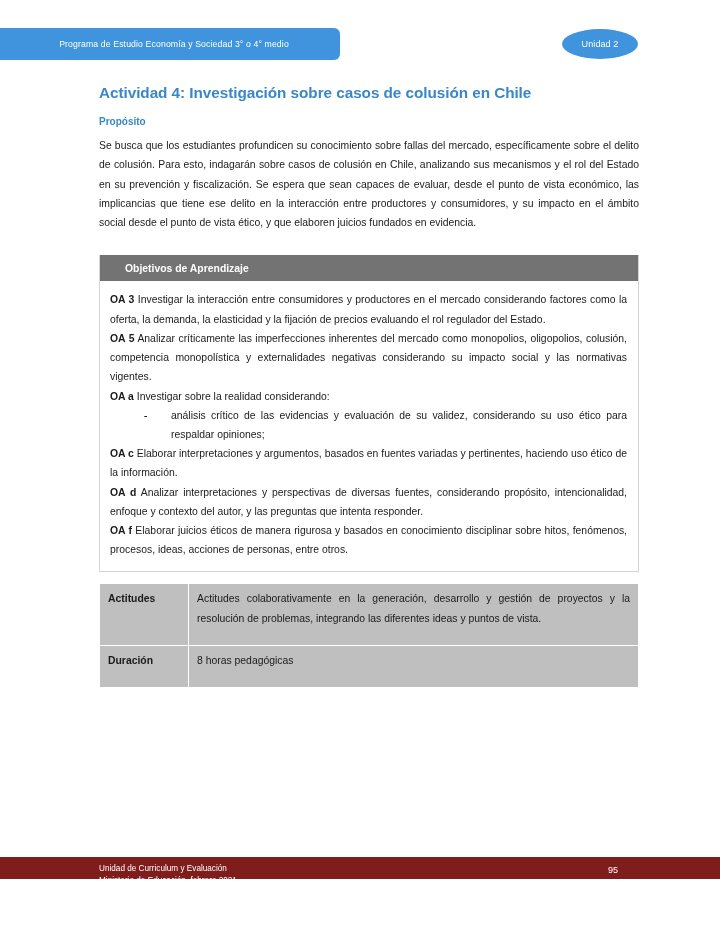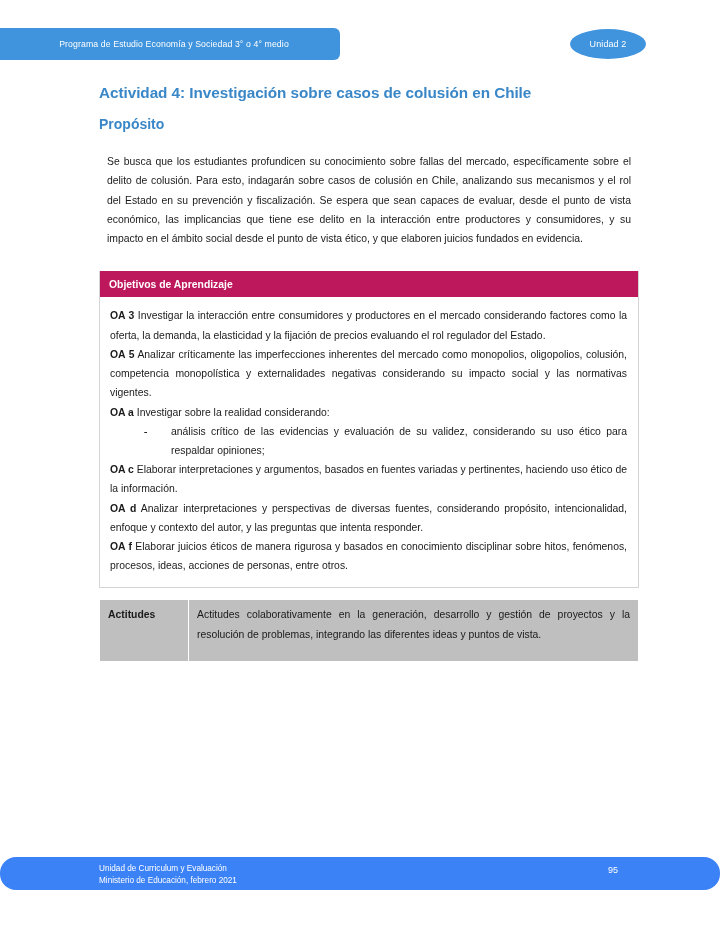--- a/index.html
+++ b/index.html
@@ -35,21 +35,21 @@
     padding-left: 18px;
   }
   .header-banner-text {
     color: #ffffff;
     font-size: 8.7px;
     letter-spacing: 0.12px;
     white-space: nowrap;
   }
   .unit-badge {
     position: absolute;
-    right: 74px;
+    right: 82px;
     top: 29px;
     width: 76px;
     height: 30px;
     background: #3f94dd;
     border-radius: 50%;
     display: flex;
     align-items: center;
     justify-content: center;
   }
   .unit-badge-text {
@@ -67,45 +67,45 @@
   }
   .activity-title {
     color: #3a87c8;
     font-size: 15.3px;
     font-weight: bold;
     margin: 0 0 14px 0;
     letter-spacing: -0.05px;
   }
   .purpose-label {
     color: #3a87c8;
-    font-size: 14px;
-    font-weight: bold;
-    margin: 0 0 20px 0;
+    font-size: 10px;
+    font-weight: bold;
+    margin: 0 0 9px 0;
   }
   .purpose-text {
     color: #1a1a1a;
     font-size: 10.4px;
     line-height: 19.3px;
     text-align: justify;
-    margin: 8px;
+    margin: 0;
   }
 
   
   .oa-box {
     margin-top: 23px;
     border: 1px solid #d4d4d4;
     border-top: none;
     box-sizing: border-box;
   }
   .oa-header {
-    background: #be185d;
+    background: #737373;
     height: 26px;
     display: flex;
     align-items: center;
-    padding-left: 9px;
+    padding-left: 25px;
     box-sizing: border-box;
   }
   .oa-header-text {
     color: #ffffff;
     font-size: 10.4px;
     font-weight: bold;
   }
   .oa-body {
     padding: 9px 11px 12px 10px;
     box-sizing: border-box;
@@ -170,23 +170,22 @@
   .info-value.plain {
     text-align: left;
   }
 
   
   .footer {
     position: absolute;
     left: 0;
     top: 857px;
     width: 720px;
-    height: 33px;
-    background: #3b82f6;
-    border-radius: 16px;
+    height: 22px;
+    background: #7f1d1d;
   }
   .footer-left {
     position: absolute;
     left: 99px;
     top: 6px;
     color: #ffffff;
     font-size: 8.2px;
     line-height: 11.5px;
   }
   .footer-page {
@@ -242,20 +241,24 @@
 
     </div>
   </div>
 
   <table class="info-table">
     <tbody>
       <tr>
         <td class="info-label">Actitudes</td>
         <td class="info-value">Actitudes colaborativamente en la generación, desarrollo y gestión de proyectos y la resolución de problemas, integrando las diferentes ideas y puntos de vista.</td>
       </tr>
+      <tr>
+        <td class="info-label">Duración</td>
+        <td class="info-value plain">8 horas pedagógicas</td>
+      </tr>
     </tbody>
   </table>
 
 </div>
 
 <div class="footer">
   <div class="footer-left">
     <div>Unidad de Curriculum y Evaluación</div>
     <div>Ministerio de Educación, febrero 2021</div>
   </div>

